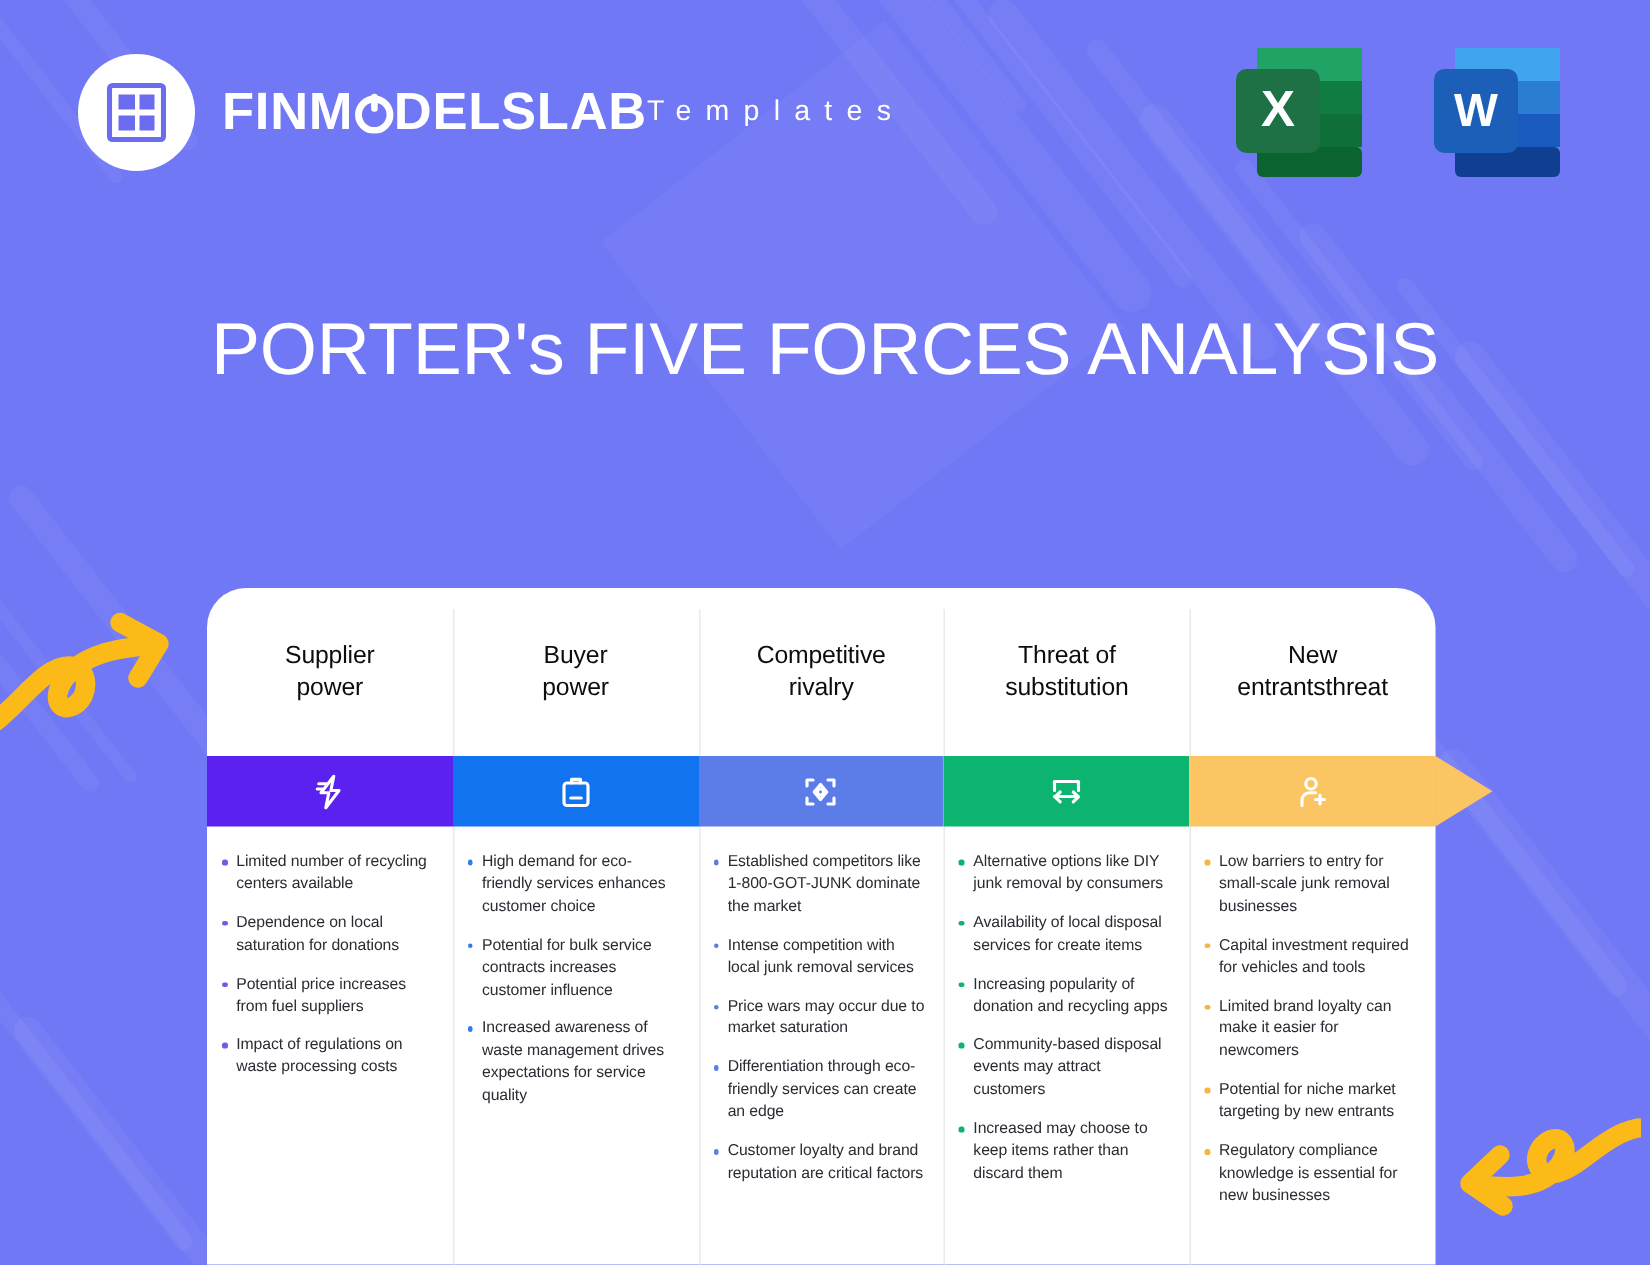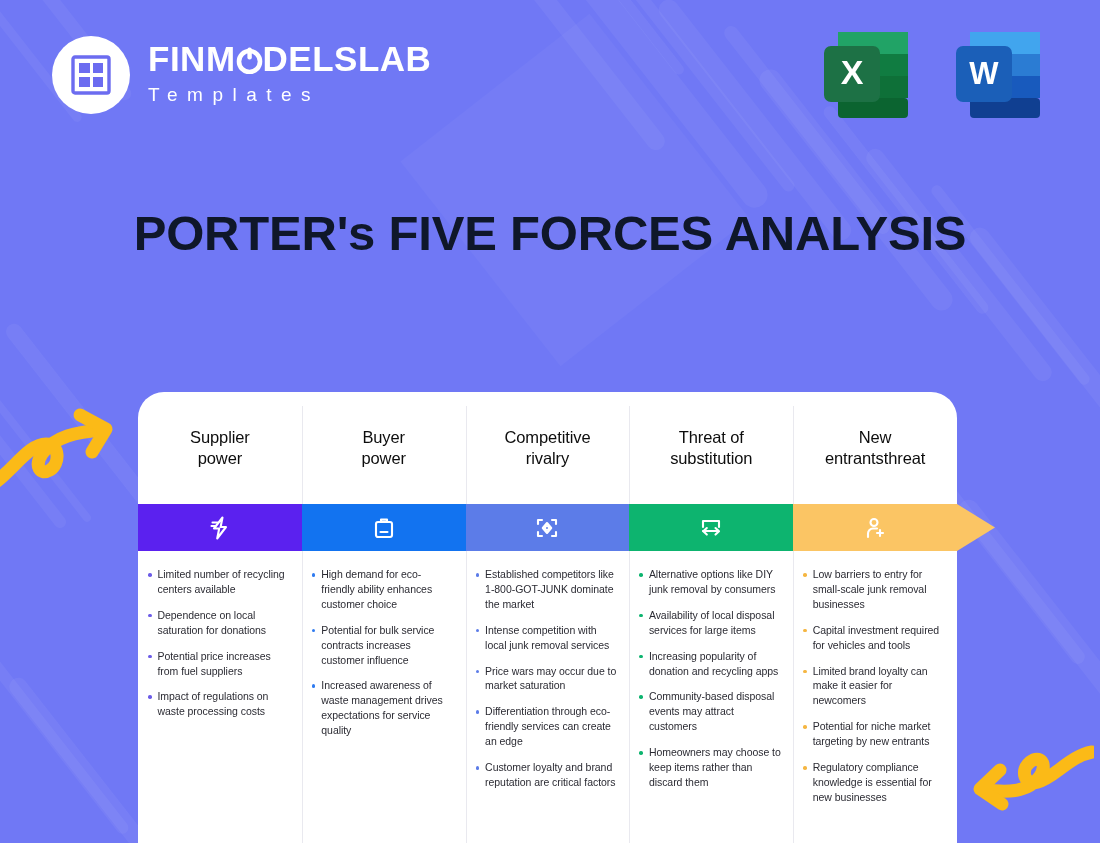--- a/index.html
+++ b/index.html
@@ -25,21 +25,21 @@
     position:absolute; left:52px; top:36px;
     display:flex; align-items:center; gap:18px;
   }
   .logo-circle {
     width:78px; height:78px; border-radius:50%;
     background:#ffffff;
     display:flex; align-items:center; justify-content:center;
     flex:0 0 auto;
   }
   .logo-grid { width:40px; height:40px; }
-  .logo-text { display:flex; flex-direction:column; }
+  .logo-text { display:flex; flex-direction:row; }
   .logo-title {
     font-size:35px; font-weight:bold; color:#ffffff;
     letter-spacing:0.5px; line-height:1.02; white-space:nowrap;
     position:relative;
   }
   .logo-sub {
     font-size:19px; color:#ffffff; letter-spacing:9.5px;
     font-weight:400; line-height:1.5; margin-top:4px;
   }
   .power-o {
@@ -58,21 +58,21 @@
   
   .title-block {
     position:absolute; left:0; right:0; top:196px;
     text-align:center;
   }
   .title-line1 {
     font-size:46px; font-weight:bold; color:#ffffff;
     letter-spacing:-0.4px; line-height:1.22;
   }
   .title-line2 {
-    font-size:49px; font-weight:bold; color:#0f172a;
+    font-size:49px; font-weight:normal; color:#ffffff;
     letter-spacing:-0.2px; line-height:1.22; margin-top:8px;
   }
 
   
   .arrow-left  { position:absolute; left:-6px;  top:404px; }
   .arrow-right { position:absolute; left:958px; top:734px; }
 
   
   .card {
     position:absolute; left:138px; top:392px;
@@ -245,21 +245,21 @@
         <div class="col-band" style="background: rgb(18, 115, 240);">
           <svg width="26" height="26" viewBox="0 0 26 26">
             <rect x="5" y="7" width="16" height="15" rx="2" fill="none" stroke="#ffffff" stroke-width="2.1" stroke-linecap="round" stroke-linejoin="round"></rect>
             <path d="M10 7 V4.6 h6 V7" fill="none" stroke="#ffffff" stroke-width="2.1" stroke-linecap="round" stroke-linejoin="round"></path>
             <path d="M9.5 17 h7" fill="none" stroke="#ffffff" stroke-width="2.1" stroke-linecap="round" stroke-linejoin="round"></path>
           </svg>
         </div>
         <div class="col-list">
           <div class="bullet-row">
             <span class="bullet-dot" style="background: rgb(47, 123, 240);"></span>
-            <span class="bullet-text"> High demand for eco-friendly ability enhances customer choice</span>
+            <span class="bullet-text"> High demand for eco-friendly services enhances customer choice</span>
           </div>
           <div class="bullet-row">
             <span class="bullet-dot" style="background: rgb(47, 123, 240);"></span>
             <span class="bullet-text">Potential for bulk service contracts increases customer influence</span>
           </div>
           <div class="bullet-row">
             <span class="bullet-dot" style="background: rgb(47, 123, 240);"></span>
             <span class="bullet-text">Increased awareness of waste management drives expectations for service quality</span>
           </div>
         </div>
@@ -310,33 +310,33 @@
             <path d="M8.8 13 L5.3 16.3 L8.8 19.6" fill="none" stroke="#ffffff" stroke-width="2.1" stroke-linecap="round" stroke-linejoin="round"></path>
           </svg>
         </div>
         <div class="col-list">
           <div class="bullet-row">
             <span class="bullet-dot" style="background: rgb(13, 180, 111);"></span>
             <span class="bullet-text"> Alternative options like DIY junk removal by consumers</span>
           </div>
           <div class="bullet-row">
             <span class="bullet-dot" style="background: rgb(13, 180, 111);"></span>
-            <span class="bullet-text">Availability of local disposal services for large items</span>
+            <span class="bullet-text">Availability of local disposal services for create items</span>
           </div>
           <div class="bullet-row">
             <span class="bullet-dot" style="background: rgb(13, 180, 111);"></span>
             <span class="bullet-text">Increasing popularity of donation and recycling apps</span>
           </div>
           <div class="bullet-row">
             <span class="bullet-dot" style="background: rgb(13, 180, 111);"></span>
             <span class="bullet-text">Community-based disposal events may attract customers</span>
           </div>
           <div class="bullet-row">
             <span class="bullet-dot" style="background: rgb(13, 180, 111);"></span>
-            <span class="bullet-text">Homeowners may choose to keep items rather than discard them</span>
+            <span class="bullet-text">Increased may choose to keep items rather than discard them</span>
           </div>
         </div>
       </div>
       <div class="col">
         <div class="col-head">
           <span><span>New</span><br><span>entrantsthreat</span></span>
         </div>
         <div class="col-band" style="background: rgb(251, 197, 100);">
           <svg width="26" height="26" viewBox="0 0 26 26">
             <circle cx="12" cy="7.5" r="3.5" fill="none" stroke="#ffffff" stroke-width="2.1" stroke-linecap="round" stroke-linejoin="round"></circle>

